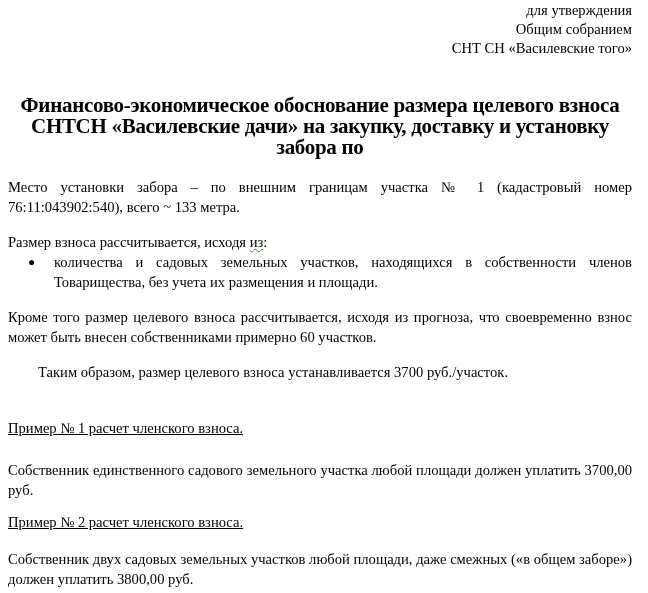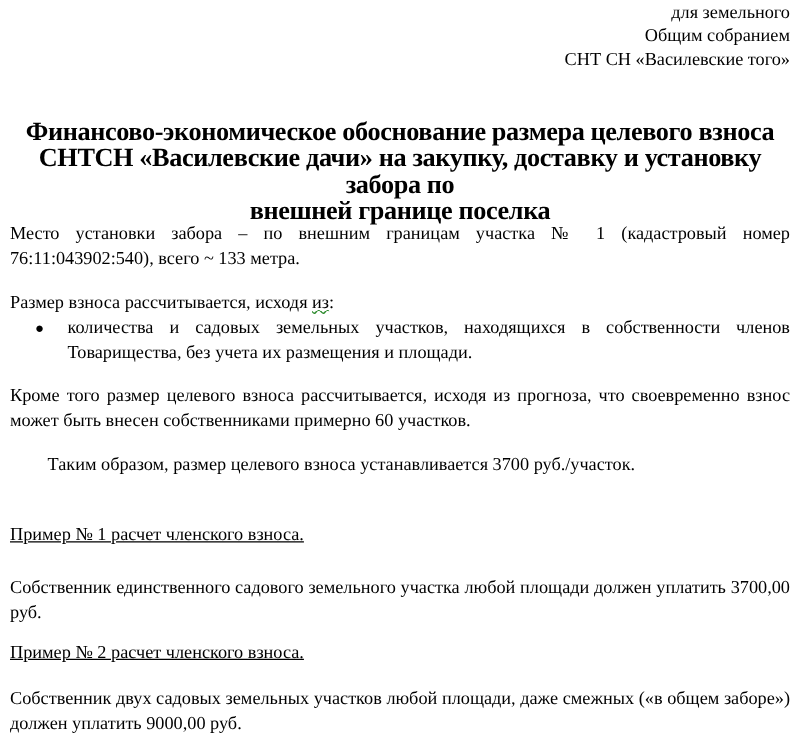--- a/index.html
+++ b/index.html
@@ -23,29 +23,28 @@
   .bullet-row { display: flex; }
   .bullet-dot { width: 46px; text-align: left; padding-left: 20px; box-sizing: border-box; font-size: 12px; line-height: 20px; }
   .bullet-text { flex: 1; text-align: justify; text-align-last: left; }
   .u { text-decoration: underline; }
   .squiggle { text-decoration: underline wavy #2e8b2e; text-decoration-thickness: 1px; margin-top: 16px; }
 </style>
 </head>
 <body>
 
 <div class="approval right">
-  <div>для земельного</div>
+  <div>для утверждения</div>
   <div>Общим собранием</div>
   <div>СНТ СН «Василевские того»</div>
 </div>
 
 <div class="title">
   <div>Финансово-экономическое обоснование размера целевого взноса</div>
   <div>СНТСН «Василевские дачи» на закупку, доставку и установку забора по</div>
-  <div>внешней границе поселка</div>
 </div>
 
 <div class="p" style="top:177px;">Место установки забора – по внешним границам участка № 1 (кадастровый номер 76:11:043902:540), всего ~ 133 метра.</div>
 
 <div class="p" style="top:232px;"><span>Размер взноса рассчитывается, исходя </span><span class="squiggle">из</span><span>:</span></div>
 
 <div class="bullet-list" style="top:252px;">
   <div class="bullet-row">
     <div class="bullet-dot">●</div>
     <div class="bullet-text">количества и садовых земельных участков, находящихся в собственности членов Товарищества, без учета их размещения и площади.</div>
@@ -55,13 +54,13 @@
 <div class="p" style="top:307px;">Кроме того размер целевого взноса рассчитывается, исходя из прогноза, что своевременно взнос может быть внесен собственниками примерно 60 участков.</div>
 
 <div class="p" style="top:362px;margin-left:30px;">Таким образом, размер целевого взноса устанавливается 3700 руб./участок.</div>
 
 <div class="p u" style="top:418px;">Пример № 1 расчет членского взноса.</div>
 
 <div class="p" style="top:460px;">Собственник единственного садового земельного участка любой площади должен уплатить 3700,00 руб.</div>
 
 <div class="p u" style="top:512px;">Пример № 2 расчет членского взноса.</div>
 
-<div class="p" style="top:549px;">Собственник двух садовых земельных участков любой площади, даже смежных («в общем заборе») должен уплатить 9000,00 руб.</div>
+<div class="p" style="top:549px;">Собственник двух садовых земельных участков любой площади, даже смежных («в общем заборе») должен уплатить 3800,00 руб.</div>
 
 </body></html>

